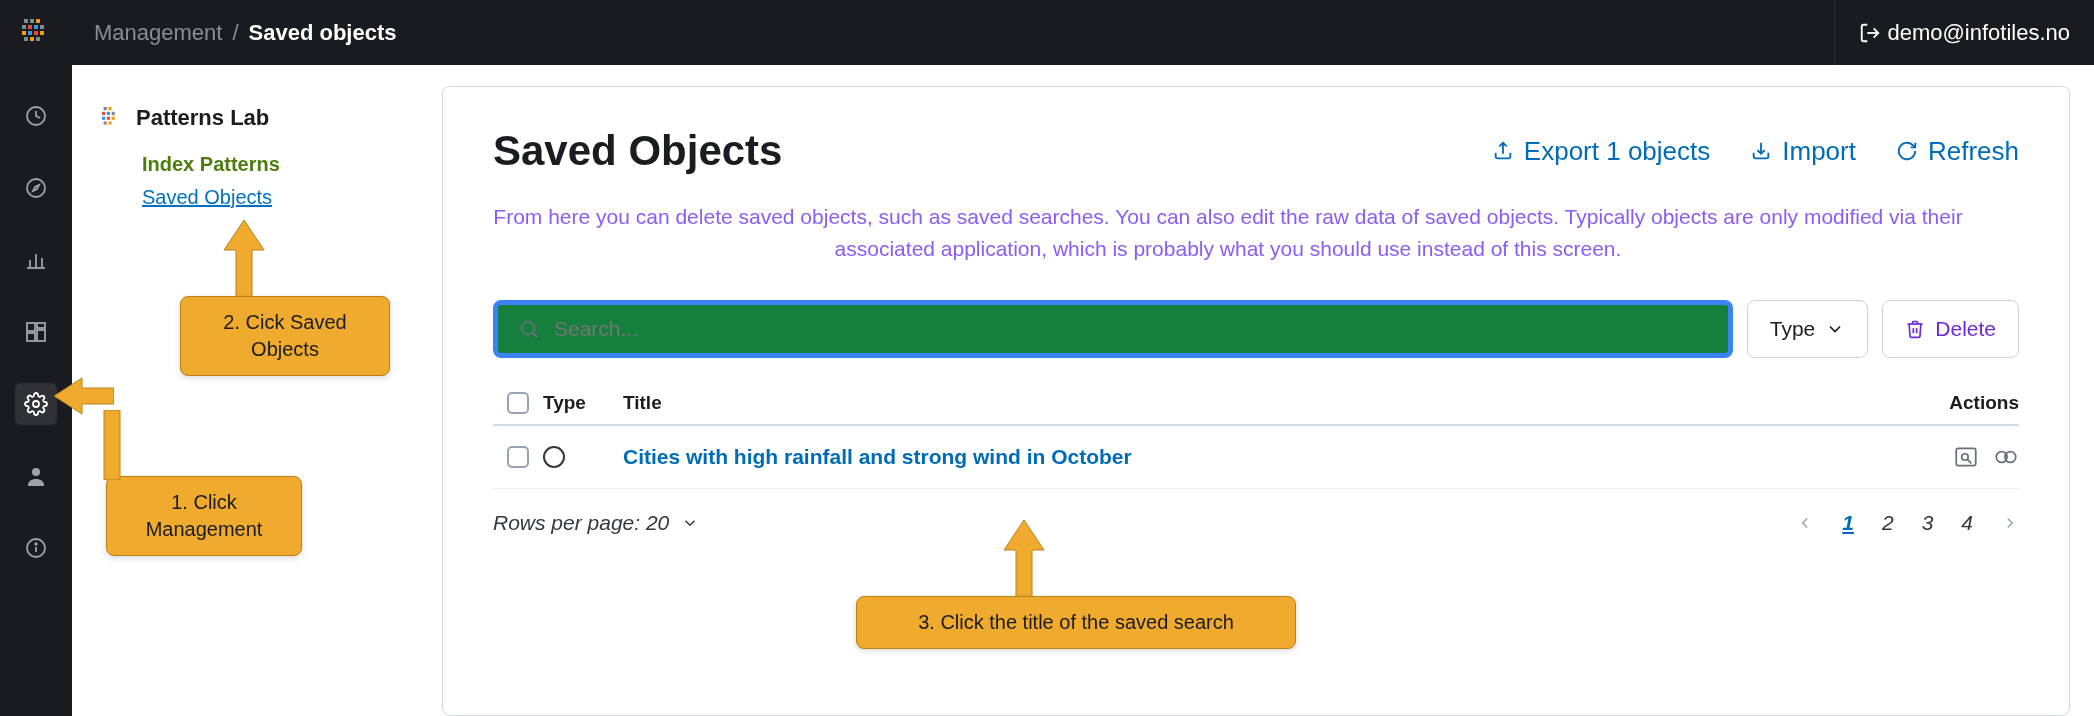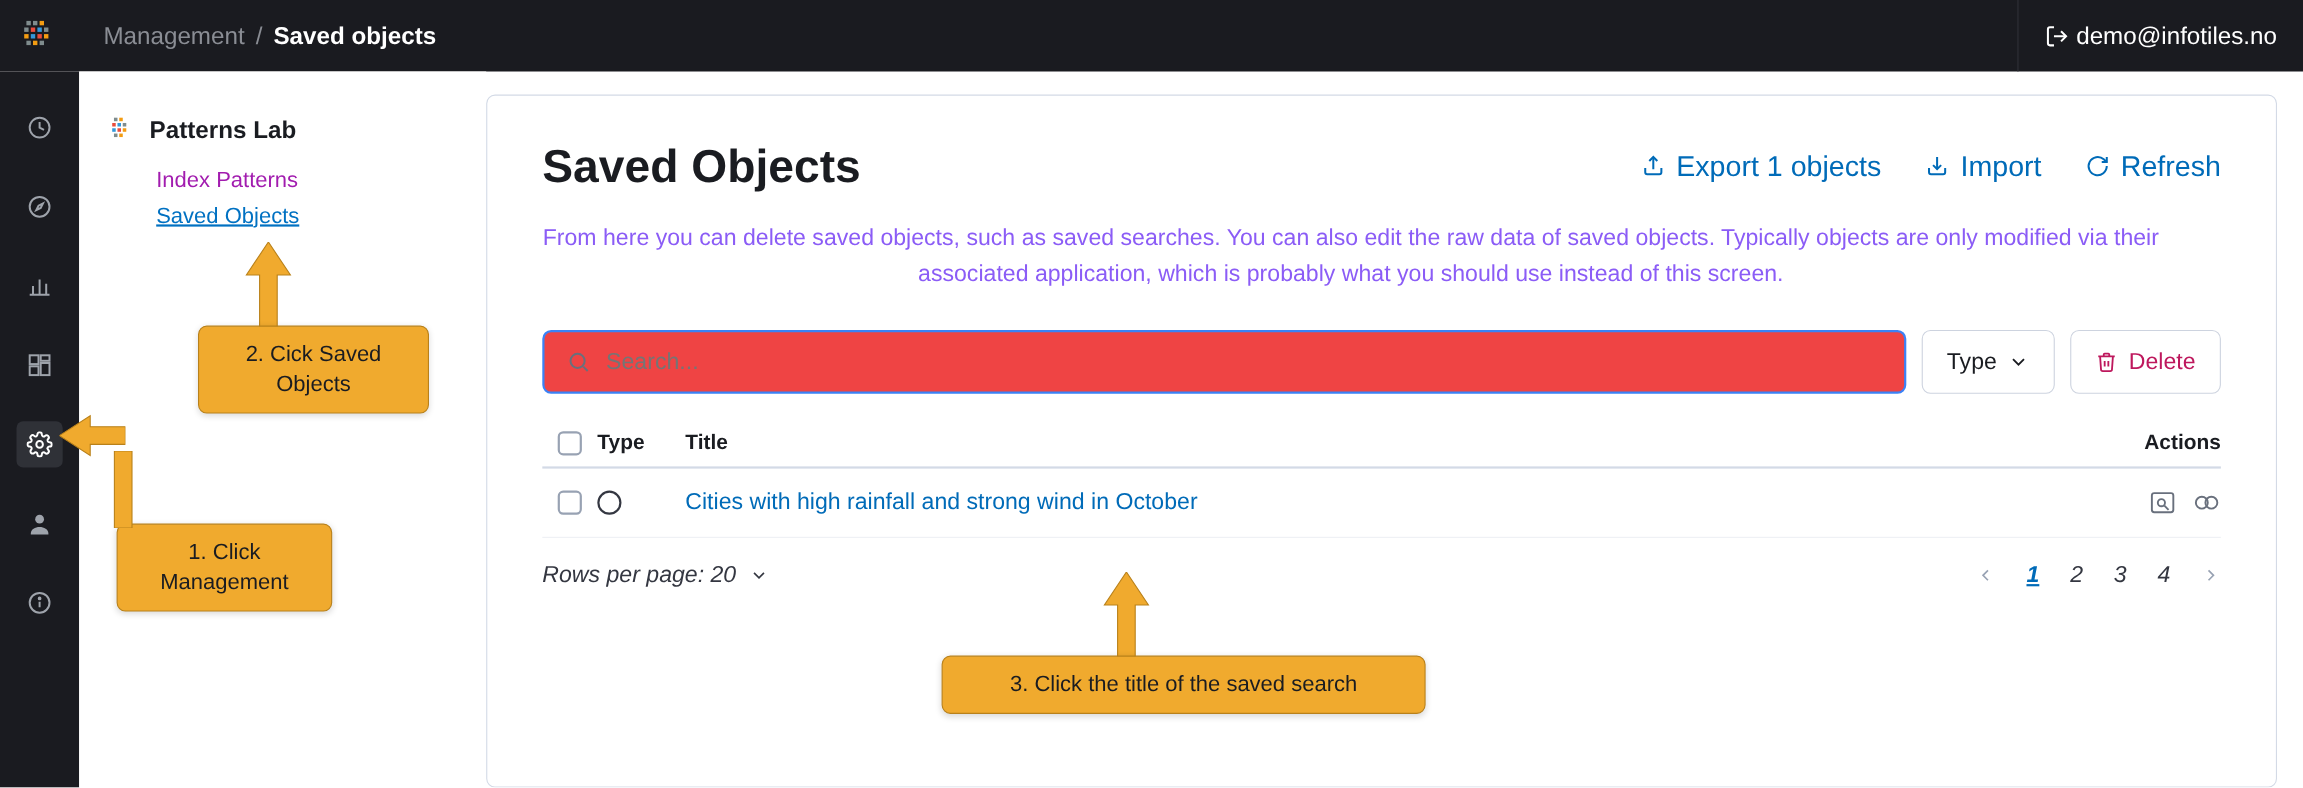--- a/index.html
+++ b/index.html
@@ -52,54 +52,54 @@
   .nav-item svg { width:24px; height:24px; }
 
   
   .sidebar {
     position:absolute; top:65px; left:72px; bottom:0; width:370px;
     background:#fff; padding:40px 30px;
   }
   .sidebar-title-row { display:flex; align-items:center; gap:12px; }
   .sidebar-title { font-size:22px; font-weight:700; }
   .sidebar-links { margin-top:22px; padding-left:40px; display:flex; flex-direction:column; gap:10px; }
-  .sidebar-link { font-size:20px; color:#a21caf; }
+  .sidebar-link { font-size:20px; color:#4d7c0f;font-weight:bold; }
   .sidebar-link.active { color:#0071c2; text-decoration:underline; font-weight:500; }
 
   
   .main {
     position:absolute; top:86px; left:442px; right:24px; bottom:0;
     background:#fff; border:1px solid #d3dae6; border-radius:8px;
     padding:40px 50px;
   }
   .main-header { display:flex; align-items:center; justify-content:space-between; }
   .page-title { font-size:42px; font-weight:600; }
   .header-actions { display:flex; gap:40px; align-items:center; }
   .header-action { display:flex; align-items:center; gap:10px; color:#006bb8; font-size:26px; cursor:pointer; }
   .header-action svg { width:22px; height:22px; }
 
   .description { margin-top:26px; font-size:21px; color:#8b5cf6; line-height:1.5; max-width:1470px;text-align:center; }
 
   .toolbar { display:flex; gap:14px; margin-top:36px; align-items:stretch; }
-  .search-box { flex:1; height:58px; border:2px solid #3b82f6; border-radius:8px; display:flex; align-items:center; padding:0 20px; gap:14px; color:#69707d; font-size:21px; background:#ef4444; }
+  .search-box { flex:1; height:58px; border:5px solid #3b82f6; border-radius:8px; display:flex; align-items:center; padding:0 20px; gap:14px; color:#69707d; font-size:21px; background:#15803d; }
   .search-box svg { width:22px; height:22px; color:#69707d; }
   .search-box input { border:none; outline:none; flex:1; font-size:21px; background:transparent; }
   .btn { height:58px; border:1px solid #cdd3df; border-radius:8px; display:flex; align-items:center; padding:0 22px; gap:10px; font-size:21px; background:#fff; cursor:pointer; }
-  .btn.disabled { color:#be185d; }
+  .btn.disabled { color:#6d28d9; }
   .btn svg { width:20px; height:20px; }
 
   .table { margin-top:24px; }
   .table-header { display:flex; align-items:center; padding:10px 0; font-size:19px; font-weight:600; color:#1a1c21; border-bottom:2px solid #d3dae6; }
   .col-check { width:50px; display:flex; justify-content:center; }
   .col-type { width:70px; }
   .col-title { flex:1; padding-left:10px;}
   .col-actions { width:120px; text-align:right; }
   .checkbox { width:22px; height:22px; border:2px solid #98a2b3; border-radius:5px; background:#fff; }
 
-  .table-row { display:flex; align-items:center; padding:18px 0; border-bottom:1px solid #eef0f4; min-height:60px; }
+  .table-row { display:flex; align-items:center; padding:18px 0; border-bottom:1px solid #eef0f4; min-height:60px;font-weight:bold; }
   .type-icon { width:22px; height:22px; border:2px solid #343741; border-radius:50%; }
   .row-title { color:#006bb8; font-size:21px; }
   .row-actions { display:flex; gap:14px; justify-content:flex-end; }
   .row-actions svg { width:26px; height:26px; color:#69707d; }
 
   .table-footer { display:flex; align-items:center; justify-content:space-between; margin-top:22px;font-style:italic; }
   .rows-per-page { display:flex; align-items:center; gap:12px; font-size:21px; color:#343741; }
   .pagination { display:flex; align-items:center; gap:28px; font-size:21px; color:#343741; }
   .pagination .page-current { color:#006bb8; font-weight:700; text-decoration:underline; }
   .pagination svg { width:18px; height:18px; color:#98a2b3; }

